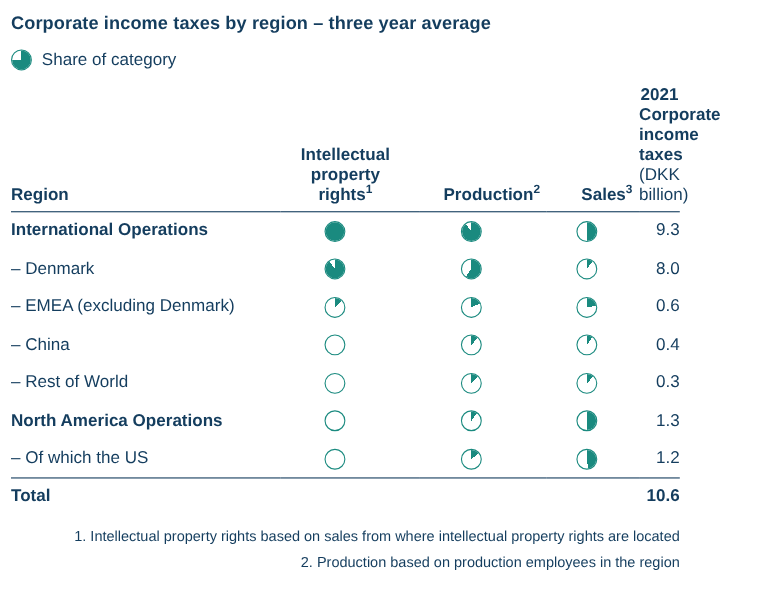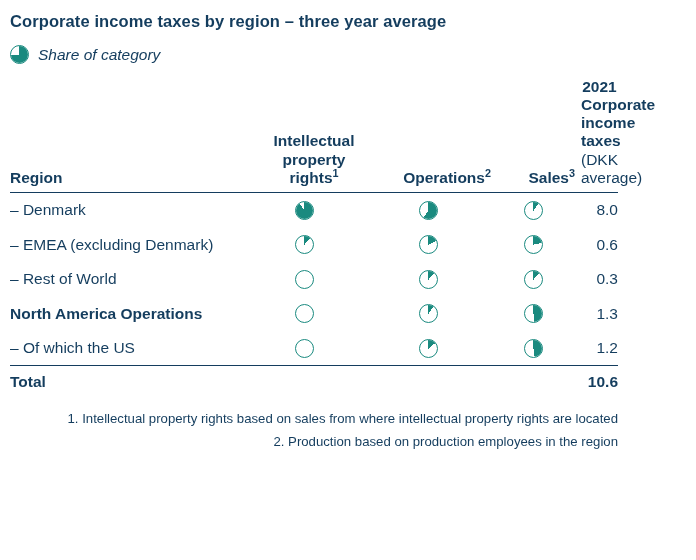--- a/index.html
+++ b/index.html
@@ -26,21 +26,20 @@
     font-weight: bold;
     color: #143d5e;
     padding-top: 12px;
     letter-spacing: 0.1px;
   }
   .legend {
     display: flex;
     align-items: center;
     gap: 9px;
     margin-top: 14px;
-    font-style: italic;
   }
   .legend-label {
     font-size: 15.5px;
     color: #143d5e;
   }
   table {
     width: 100%;
     border-collapse: collapse;
     margin-top: 14px;
     table-layout: fixed;
@@ -158,47 +157,61 @@
       <tr class="head-rule">
         <th class="col-region">
           <span>Region</span>
         </th>
         <th class="col-ipr">
           <span>Intellectual</span><br>
           <span>property</span><br>
           <span>rights</span><sup>1</sup>
         </th>
         <th class="col-prod">
-          <span>Operations</span><sup>2</sup>
+          <span>Production</span><sup>2</sup>
         </th>
         <th class="col-sales">
           <span>Sales</span><sup>3</sup>
         </th>
         <th class="col-tax">
           <span>2021</span><br>
           <span>Corporate</span><br>
           <span>income taxes</span><br>
-          <span class="thin">(DKK average)</span>
+          <span class="thin">(DKK billion)</span>
         </th>
       </tr>
     </thead>
     <tbody id="table-body">
+        <tr>
+          <td class="region bold">International Operations</td>
+          <td class="pie-cell ipr-cell"><span class="pie"><span class="fill" style="background: #1a8a7f;"></span></span></td>
+          <td class="pie-cell prod-cell"><span class="pie"><span class="fill" style="background: conic-gradient(#1a8a7f 0turn 0.9000turn, transparent 0.9000turn 1turn);"></span></span></td>
+          <td class="pie-cell sales-cell"><span class="pie"><span class="fill" style="background: conic-gradient(#1a8a7f 0turn 0.5000turn, transparent 0.5000turn 1turn);"></span></span></td>
+          <td class="value">9.3</td>
+        </tr>
         <tr>
           <td class="region">– Denmark</td>
           <td class="pie-cell ipr-cell"><span class="pie"><span class="fill" style="background: conic-gradient(#1a8a7f 0turn 0.9000turn, transparent 0.9000turn 1turn);"></span></span></td>
           <td class="pie-cell prod-cell"><span class="pie"><span class="fill" style="background: conic-gradient(#1a8a7f 0turn 0.6000turn, transparent 0.6000turn 1turn);"></span></span></td>
           <td class="pie-cell sales-cell"><span class="pie"><span class="fill" style="background: conic-gradient(#1a8a7f 0turn 0.1000turn, transparent 0.1000turn 1turn);"></span></span></td>
           <td class="value">8.0</td>
         </tr>
         <tr>
           <td class="region">– EMEA (excluding Denmark)</td>
           <td class="pie-cell ipr-cell"><span class="pie"><span class="fill" style="background: conic-gradient(#1a8a7f 0turn 0.1200turn, transparent 0.1200turn 1turn);"></span></span></td>
           <td class="pie-cell prod-cell"><span class="pie"><span class="fill" style="background: conic-gradient(#1a8a7f 0turn 0.1800turn, transparent 0.1800turn 1turn);"></span></span></td>
           <td class="pie-cell sales-cell"><span class="pie"><span class="fill" style="background: conic-gradient(#1a8a7f 0turn 0.2200turn, transparent 0.2200turn 1turn);"></span></span></td>
           <td class="value">0.6</td>
+        </tr>
+        <tr>
+          <td class="region">– China</td>
+          <td class="pie-cell ipr-cell"><span class="pie"><span class="fill" style="background: transparent;"></span></span></td>
+          <td class="pie-cell prod-cell"><span class="pie"><span class="fill" style="background: conic-gradient(#1a8a7f 0turn 0.1200turn, transparent 0.1200turn 1turn);"></span></span></td>
+          <td class="pie-cell sales-cell"><span class="pie"><span class="fill" style="background: conic-gradient(#1a8a7f 0turn 0.1000turn, transparent 0.1000turn 1turn);"></span></span></td>
+          <td class="value">0.4</td>
         </tr>
         <tr>
           <td class="region">– Rest of World</td>
           <td class="pie-cell ipr-cell"><span class="pie"><span class="fill" style="background: transparent;"></span></span></td>
           <td class="pie-cell prod-cell"><span class="pie"><span class="fill" style="background: conic-gradient(#1a8a7f 0turn 0.1200turn, transparent 0.1200turn 1turn);"></span></span></td>
           <td class="pie-cell sales-cell"><span class="pie"><span class="fill" style="background: conic-gradient(#1a8a7f 0turn 0.1200turn, transparent 0.1200turn 1turn);"></span></span></td>
           <td class="value">0.3</td>
         </tr>
         <tr>
           <td class="region bold">North America Operations</td>

